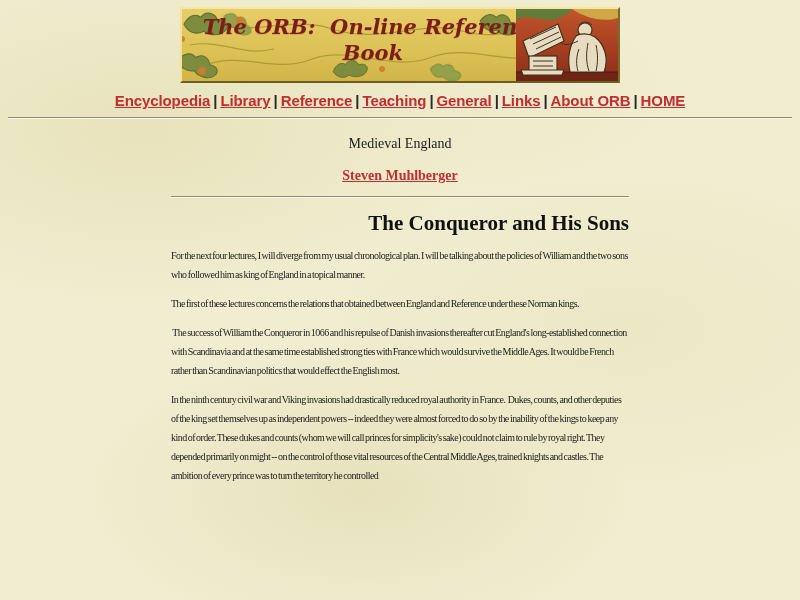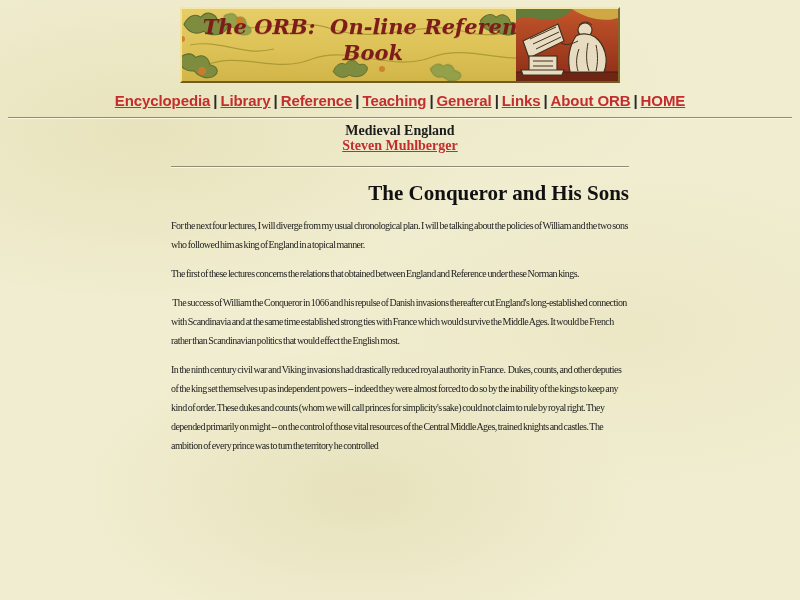--- a/index.html
+++ b/index.html
@@ -38,24 +38,24 @@
     font-family:"Liberation Sans", sans-serif;
     font-weight:bold;font-size:15px;line-height:15px;letter-spacing:-0.1px;
   }
   .nav a{color:#c22e2e;text-decoration:underline;cursor:pointer;}
   .nav .sep{color:#2a2a2a;margin:0 3px;}
   hr{height:0;border:none;border-top:1px solid #8f8d7a;border-bottom:1px solid #fbf8e2;}
   .hr-full{margin:9px 8px 0 8px;}
   .hr-content{width:458px;margin:13px auto 0 auto;}
   .content{width:458px;margin:0 auto;}
   .section-title{
-    margin-top:4px;text-align:center;
-    font-weight:bold;font-size:14px;line-height:15px;
+    margin-top:17px;text-align:center;
+    font-weight:normal;font-size:14px;line-height:15px;
   }
-  .author-row{text-align:center;font-size:14px;line-height:15px;}
+  .author-row{margin-top:17px;text-align:center;font-size:14px;line-height:15px;}
   .author-row a{color:#c22e2e;font-weight:bold;text-decoration:underline;cursor:pointer;}
   h1.article-title{
     margin:12px 0 0 0;text-align:right;
     font-size:21px;line-height:26px;font-weight:bold;color:#111;
   }
   .content p{
     margin:10px 0 0 0;
     font-size:10px;line-height:19px;
     letter-spacing:-0.55px;word-spacing:-0.8px;
   }

